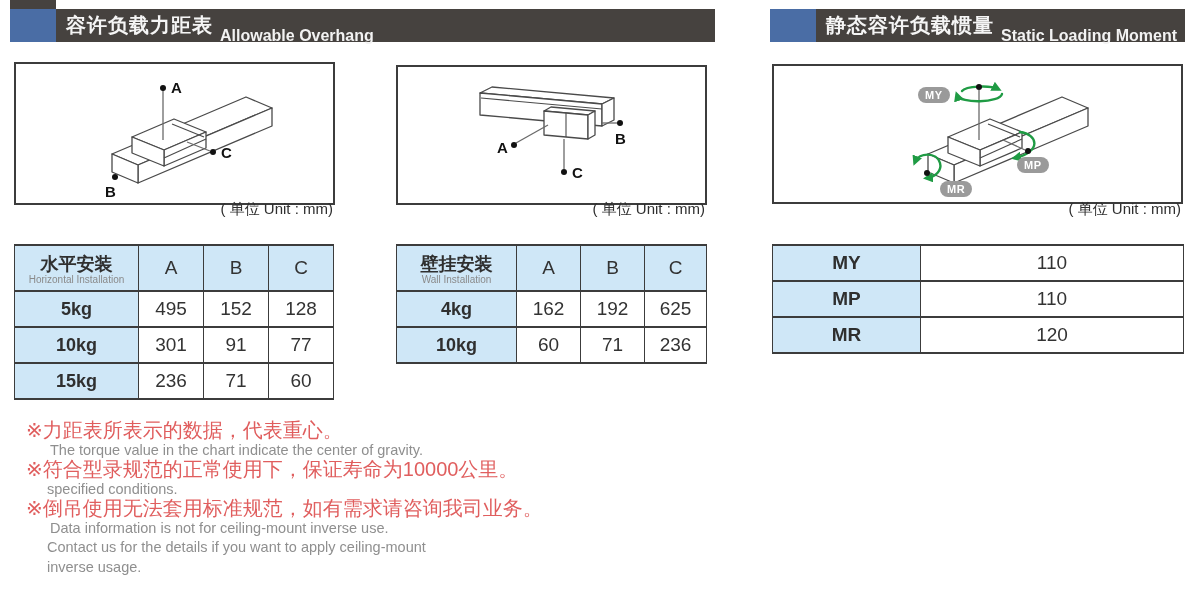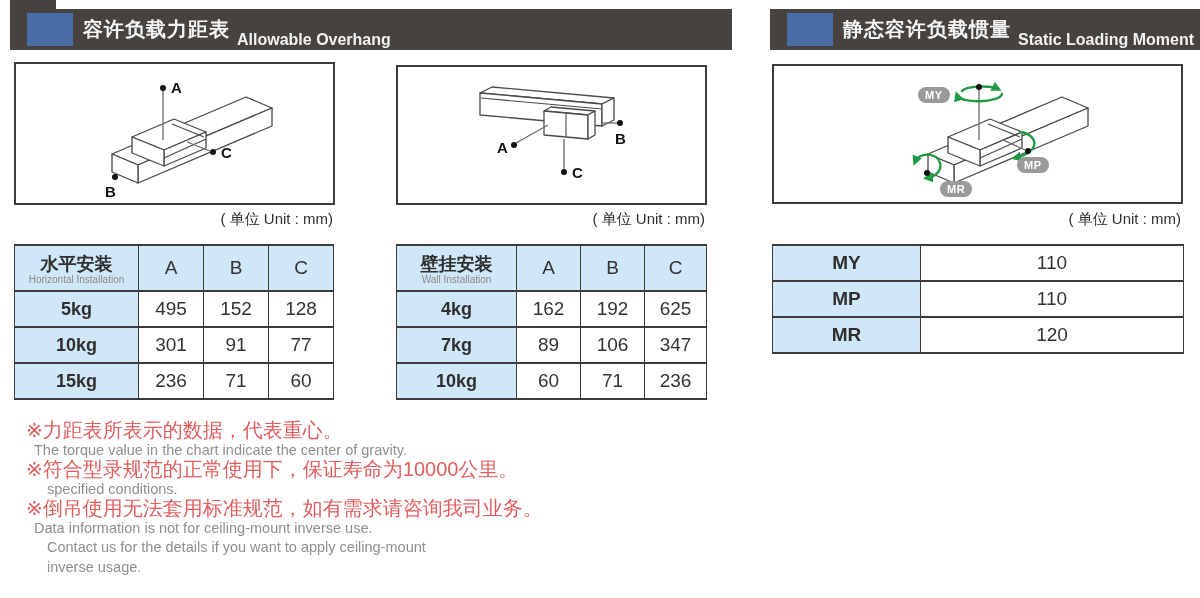--- a/index.html
+++ b/index.html
@@ -3,37 +3,37 @@
 <meta charset="utf-8">
 <style>
   html,body{margin:0;padding:0;}
   body{
     width:1200px;height:598px;position:relative;background:#ffffff;
     font-family:"Liberation Sans","DejaVu Sans",sans-serif;
     overflow:hidden;color:#333;
   }
   
   .tab-stub{position:absolute;left:10px;top:0;width:46px;height:9px;background:#46423f;}
-  .header-bar{position:absolute;top:9px;height:41px;background:#46423f;display:flex;align-items:center;padding-left:17px;}
+  .header-bar{position:absolute;top:9px;height:33px;background:#46423f;display:flex;align-items:center;}
   .header-bar.left{left:10px;width:705px;}
   .header-bar.right{left:770px;width:415px;}
   .accent-square{width:46px;height:33px;background:#4a6da5;flex:0 0 auto;}
   .hdr-zh{color:#f5f5f5;font-size:20px;font-weight:bold;letter-spacing:1px;margin-left:10px;white-space:nowrap;}
   .hdr-en{color:#f2f2f2;font-size:16px;font-weight:bold;margin-left:7px;white-space:nowrap;margin-top:20px;}
   
   .diagram-box{position:absolute;background:#fff;border:2px solid #3c3c3c;box-sizing:border-box;}
   #box-horizontal{left:14px;top:62px;width:321px;height:143px;}
   #box-wall{left:396px;top:65px;width:311px;height:140px;}
   #box-moment{left:772px;top:64px;width:411px;height:140px;}
   .diagram-box svg{position:absolute;left:0;top:0;width:100%;height:100%;}
   .pt-label{position:absolute;font-size:15px;font-weight:bold;color:#111;line-height:1;}
   .moment-badge{position:absolute;background:#9a9a9a;color:#fff;font-size:11px;font-weight:bold;
     border-radius:8px;padding:2px 7px;letter-spacing:0.5px;line-height:1.1;}
   
-  .unit-label{position:absolute;top:210px;font-size:15px;color:#2f2f2f;text-align:right;white-space:nowrap;}
+  .unit-label{position:absolute;top:200px;font-size:15px;color:#2f2f2f;text-align:right;white-space:nowrap;}
   #unit-horizontal{left:14px;width:319px;}
   #unit-wall{left:396px;width:309px;}
   #unit-moment{left:772px;width:409px;}
   
   .table-wrap{position:absolute;top:244px;}
   #tbl-horizontal{left:14px;width:320px;}
   #tbl-wall{left:396px;width:311px;}
   #tbl-moment{left:772px;width:412px;}
   table{border-collapse:collapse;width:100%;table-layout:fixed;}
   td{border:2px solid #3c3c3c;border-left-width:1px;border-right-width:1px;
@@ -43,21 +43,21 @@
   tr.data td{height:34px;}
   .t-title{display:block;font-size:18px;font-weight:bold;color:#2f2f2f;line-height:20px;margin-top:2px;}
   .t-sub{display:block;font-size:10px;color:#8a8a8a;line-height:11px;}
   .col-h{font-size:19px;}
   .row-h{font-size:18px;font-weight:bold;color:#2f2f2f;}
   #tbl-moment td{height:34px;}
   #tbl-moment .row-h{font-size:19px;}
   
   .notes{position:absolute;left:26px;top:421px;width:470px;}
   .note-zh{color:#e05e5e;font-size:20px;line-height:19.5px;white-space:nowrap;}
-  .note-en{color:#8f8f8f;font-size:14.5px;line-height:19.5px;margin-left:8px;white-space:nowrap;}
+  .note-en{color:#8f8f8f;font-size:14.5px;line-height:19.5px;margin-left:24px;white-space:nowrap;}
   .note-en2{color:#8f8f8f;font-size:14.5px;line-height:19.5px;margin-left:21px;white-space:nowrap;}
   
   .rail{fill:#ffffff;stroke:#4a4a4a;stroke-width:1.3;stroke-linejoin:round;}
   .thin{fill:none;stroke:#4a4a4a;stroke-width:1.1;}
   .lead{fill:none;stroke:#6a6a6a;stroke-width:1.3;}
   .dot{fill:#111;}
   .garc{fill:none;stroke:#1f9b44;stroke-width:2.4;stroke-linecap:round;}
 </style>
 </head>
 <body>
@@ -210,26 +210,20 @@
       <td class="blue col-h">B</td>
       <td class="blue col-h">C</td>
     </tr>
     <tr class="data">
       <td class="blue row-h">4kg</td>
       <td>162</td>
       <td>192</td>
       <td>625</td>
     </tr>
     <tr class="data">
-      <td class="blue row-h">7kg</td>
-      <td>89</td>
-      <td>106</td>
-      <td>347</td>
-    </tr>
-    <tr class="data">
       <td class="blue row-h">10kg</td>
       <td>60</td>
       <td>71</td>
       <td>236</td>
     </tr>
     </tbody>
   </table>
 </div>
 
 <div class="table-wrap" id="tbl-moment">

